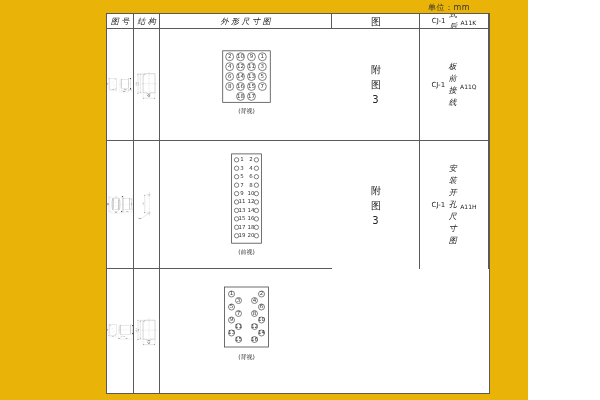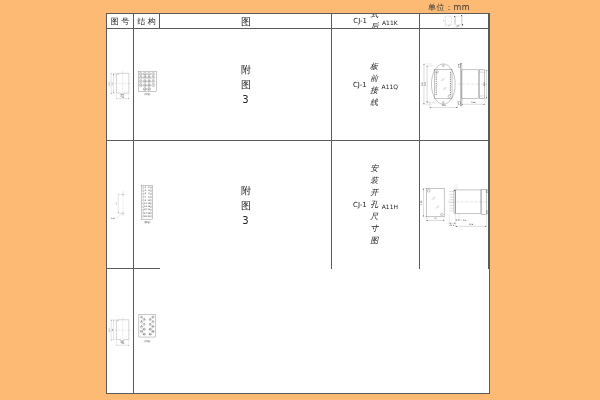--- a/index.html
+++ b/index.html
@@ -1,27 +1,27 @@
 <!DOCTYPE html>
 <html><head>
 <meta charset="utf-8">
 <style>
   html,body{margin:0;padding:0;}
   body{width:600px;height:400px;background:#ffffff;font-family:"DejaVu Sans","Liberation Sans",sans-serif;color:#222;}
-  .page{position:relative;width:600px;height:400px;overflow:hidden;background:#fdba74;}
+  .page{position:relative;width:528px;height:400px;overflow:hidden;background:#eab308;}
   .unit{position:absolute;top:2px;left:428px;font-size:8px;color:#333;letter-spacing:0.5px;}
   .tbl{position:absolute;left:106px;top:13px;display:grid;
        grid-template-columns:27px 26px 172px 88px 69px;
        grid-template-rows:15px 112px 128px 124px;
        border:1px solid #5a5a5a;background:#fff;}
   .cell{border-right:1px solid #5a5a5a;border-bottom:1px solid #5a5a5a;box-sizing:border-box;
         display:flex;align-items:center;justify-content:center;overflow:hidden;}
   .cell.lastcol{border-right:none;}
   .cell.lastrow{border-bottom:none;}
-  .head{font-size:8px;color:#222;white-space:nowrap;}
+  .head{font-size:8px;color:#222;white-space:nowrap;font-style:italic;}
   .figcell .vchars{font-size:10px;}
   .vchars{width:9px;word-break:break-all;line-height:1.5;text-align:center;color:#222;}
   .structcell{flex-direction:row;gap:3px;padding:4px 0;}
   .structcell .model{font-size:7px;white-space:nowrap;}
   .structcell .vchars{font-size:8px;font-style:italic;}
   .structcell .code{font-size:6px;white-space:nowrap;margin-top:3px;}
   svg.draw{display:block;width:100%;height:100%;}
   .draw rect,.draw circle,.draw ellipse,.draw line,.draw path{fill:none;stroke:#4a4a4a;stroke-width:0.8;}
   .draw .thin{stroke-width:0.5;}
   .draw .dim{stroke-width:0.55;stroke:#555;}
@@ -45,20 +45,21 @@
   </defs>
 </svg>
 
 <div class="page">
   <div class="unit">单位：mm</div>
 
   <div class="tbl">
 
     <div class="cell head">图 号</div>
     <div class="cell head">结 构</div>
+    <div class="cell head">外 形 尺 寸 图</div>
 
     <div class="cell figcell">
       <span class="vchars">附图3</span>
     </div>
     <div class="cell structcell">
       <span class="model">CJ-1</span>
       <span class="vchars">嵌入式后接线</span>
       <span class="code">A11K</span>
     </div>
     <div class="cell">

